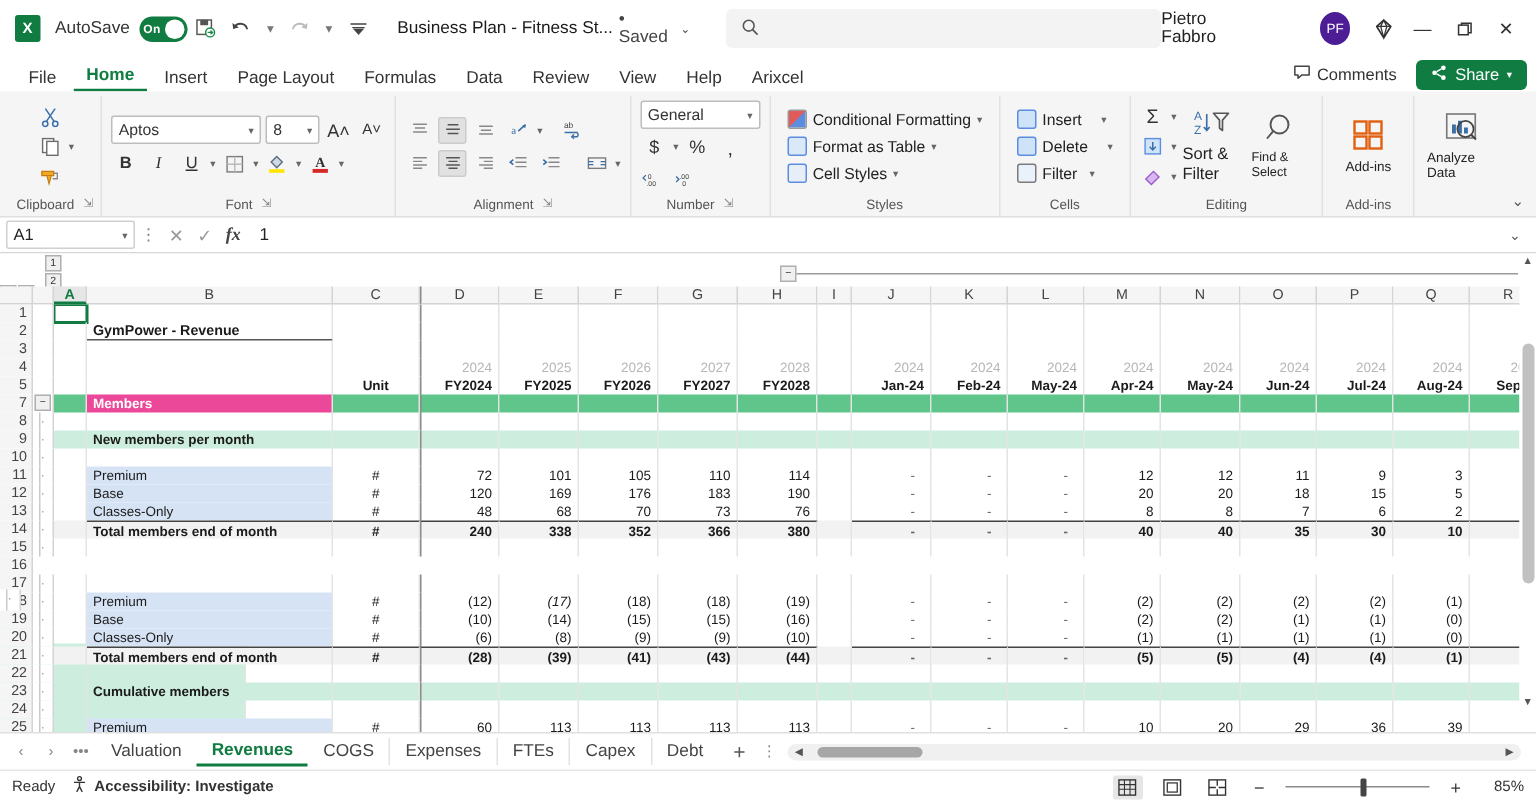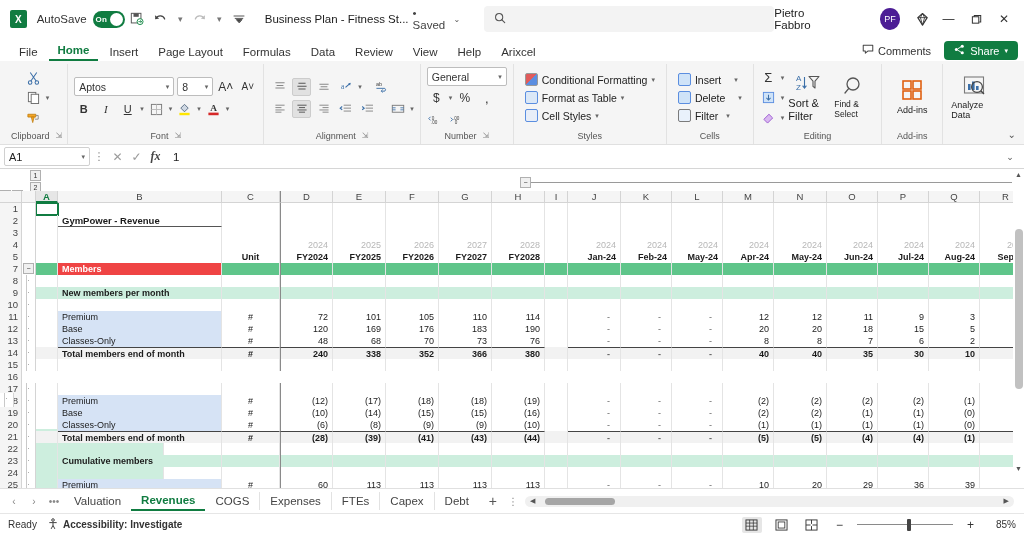--- a/index.html
+++ b/index.html
@@ -750,21 +750,21 @@
           <div class="cell r b" style="width: 51px; flex: 0 0 51px; height: 12px;">Jul-24</div>
           <div class="cell r b" style="width: 51px; flex: 0 0 51px; height: 12px;">Aug-24</div>
           <div class="cell r b" style="width: 52px; flex: 0 0 52px; height: 12px;">Sep-24</div>
         </div>
         <div class="cellrow" style="height: 12px;">
           <div class="rowhdr" style="height: 12px; line-height: 12px;">7</div>
           <div class="gutter" style="height: 12px; background: rgb(255, 255, 255);">
             <div class="ol-btn" style="margin: 0px auto;">−</div>
           </div>
           <div class="cell l" style="width: 22px; flex: 0 0 22px; height: 12px; background: rgb(95, 197, 138);"></div>
-          <div class="cell l b" style="width: 164px; flex: 0 0 164px; height: 12px; background: #ef4444; color: rgb(255, 255, 255);">Members</div>
+          <div class="cell l b" style="width: 164px; flex: 0 0 164px; height: 12px; background: #ec4899; color: rgb(255, 255, 255);">Members</div>
           <div class="cell c" style="width: 58px; flex: 0 0 58px; height: 12px; background: rgb(95, 197, 138);"></div>
           <div class="cell r" style="width: 53px; flex: 0 0 53px; height: 12px; background: rgb(95, 197, 138); border-left: 1px solid rgb(138, 138, 138);"></div>
           <div class="cell r" style="width: 53px; flex: 0 0 53px; height: 12px; background: rgb(95, 197, 138);"></div>
           <div class="cell r" style="width: 53px; flex: 0 0 53px; height: 12px; background: rgb(95, 197, 138);"></div>
           <div class="cell r" style="width: 53px; flex: 0 0 53px; height: 12px; background: rgb(95, 197, 138);"></div>
           <div class="cell r" style="width: 53px; flex: 0 0 53px; height: 12px; background: rgb(95, 197, 138);"></div>
           <div class="cell " style="width: 23px; flex: 0 0 23px; height: 12px; background: rgb(95, 197, 138);"></div>
           <div class="cell r" style="width: 53px; flex: 0 0 53px; height: 12px; background: rgb(95, 197, 138);"></div>
           <div class="cell r" style="width: 51px; flex: 0 0 51px; height: 12px; background: rgb(95, 197, 138);"></div>
           <div class="cell r" style="width: 51px; flex: 0 0 51px; height: 12px; background: rgb(95, 197, 138);"></div>
@@ -1028,21 +1028,21 @@
         <div class="cellrow" style="height: 12px;">
           <div class="rowhdr" style="height: 12px; line-height: 12px;">18</div>
           <div class="gutter" style="height: 12px;">
             <div class="gutter-dot" style="line-height: 12px;">·</div>
             <div style="position: absolute; left: 4px; top: 0px; bottom: 0px; width: 1px; background: rgb(201, 201, 201);"></div>
           </div>
           <div class="cell l" style="width: 22px; flex: 0 0 22px; height: 12px;"></div>
           <div class="cell l" style="width: 164px; flex: 0 0 164px; height: 12px; background: rgb(214, 227, 245);">Premium</div>
           <div class="cell c" style="width: 58px; flex: 0 0 58px; height: 12px;">#</div>
           <div class="cell r" style="width: 53px; flex: 0 0 53px; height: 12px; border-left: 1px solid rgb(138, 138, 138);">(12)</div>
-          <div class="cell r" style="width: 53px; flex: 0 0 53px; height: 12px;">(17)</div>
+          <div class="cell r" style="width: 53px; flex: 0 0 53px; height: 12px; font-style: italic;">(17)</div>
           <div class="cell r" style="width: 53px; flex: 0 0 53px; height: 12px;">(18)</div>
           <div class="cell r" style="width: 53px; flex: 0 0 53px; height: 12px;">(18)</div>
           <div class="cell r" style="width: 53px; flex: 0 0 53px; height: 12px;">(19)</div>
           <div class="cell " style="width: 23px; flex: 0 0 23px; height: 12px;"></div>
           <div class="cell r" style="width: 53px; flex: 0 0 53px; height: 12px; padding-right: 10px; color: rgb(102, 102, 102);">-</div>
           <div class="cell r" style="width: 51px; flex: 0 0 51px; height: 12px; padding-right: 10px; color: rgb(102, 102, 102);">-</div>
           <div class="cell r" style="width: 51px; flex: 0 0 51px; height: 12px; padding-right: 10px; color: rgb(102, 102, 102);">-</div>
           <div class="cell r" style="width: 51px; flex: 0 0 51px; height: 12px;">(2)</div>
           <div class="cell r" style="width: 53px; flex: 0 0 53px; height: 12px;">(2)</div>
           <div class="cell r" style="width: 51px; flex: 0 0 51px; height: 12px;">(2)</div>

